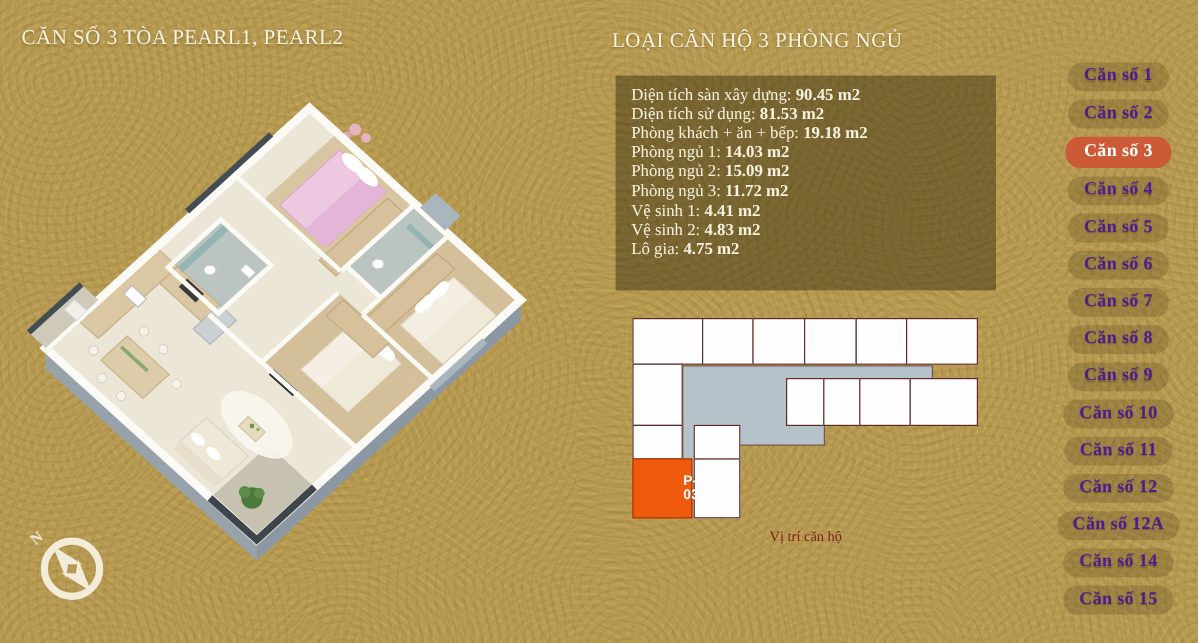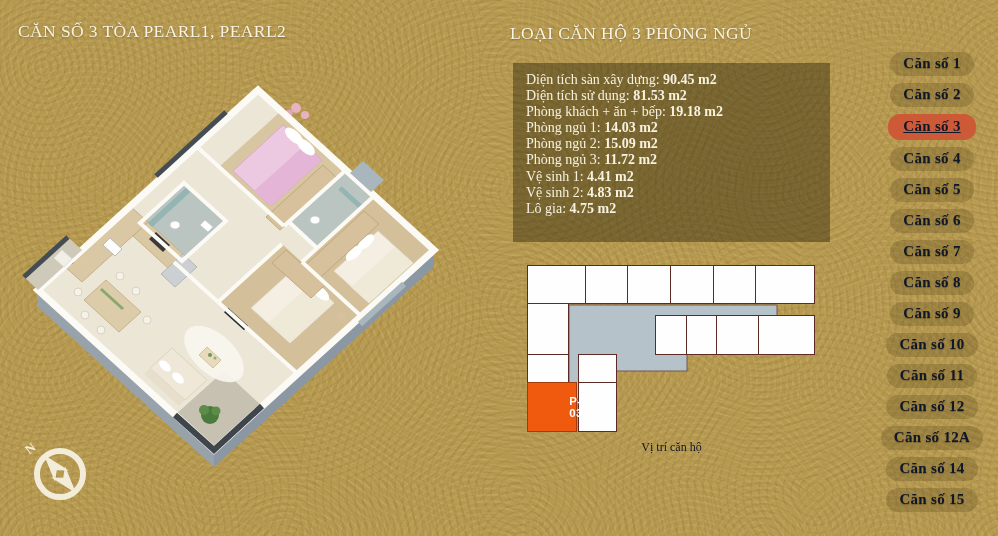--- a/index.html
+++ b/index.html
@@ -31,33 +31,33 @@
   .unit-map{position:absolute;left:527px;top:265px;width:289px;height:167px;}
   .map-gray{position:absolute;left:0;top:0;}
   .map-box{position:absolute;background:#fefefe;border:1px solid #5d2a24;box-sizing:border-box;}
   .active-unit{
     position:absolute;background:#ef5a0f;border:1px solid #a33b0a;box-sizing:border-box;
     color:#ffffff;font-weight:bold;font-size:11.5px;display:flex;align-items:center;justify-content:center;
     font-family:"Liberation Sans","DejaVu Sans",sans-serif;letter-spacing:.3px;cursor:pointer;padding-left:48px;
   }
   .map-caption{
     position:absolute;left:527px;top:440px;width:289px;text-align:center;
-    color:#0f172a;font-size:12px;
+    color:#7f1d1d;font-size:12px;
   }
   .sidebar{
     position:absolute;left:872px;top:52px;width:120px;
     display:flex;flex-direction:column;align-items:center;gap:7px;
   }
   .unit-btn{
     min-height:21px;padding:1px 13px 2px;border-radius:12px;
-    background:rgba(90,70,25,.27);color:#0f172a;font-size:15px;font-weight:bold;
+    background:rgba(90,70,25,.27);color:#4c1d95;font-size:15px;font-weight:bold;
     letter-spacing:.3px;display:flex;align-items:center;justify-content:center;
     cursor:pointer;white-space:nowrap;text-shadow:0 1px 1px rgba(60,45,10,.4);
   }
-  .unit-btn.active{background:#cd5a37;color:#0f172a;padding:2px 15px 3px;text-shadow:none;text-decoration:underline;}
+  .unit-btn.active{background:#cd5a37;color:#ffffff;padding:2px 15px 3px;text-shadow:none;}
 </style>
 </head>
 <body>
 
 <div class="title title-left">CĂN SỐ 3 TÒA PEARL1, PEARL2</div>
 <div class="title title-right">LOẠI CĂN HỘ 3 PHÒNG NGỦ</div>
 
 <svg id="floorplan" width="450" height="410" viewBox="0 0 450 410">
 
   <polygon points="424,180 204,380 204,397 424,197" fill="#8b98a4"></polygon>

